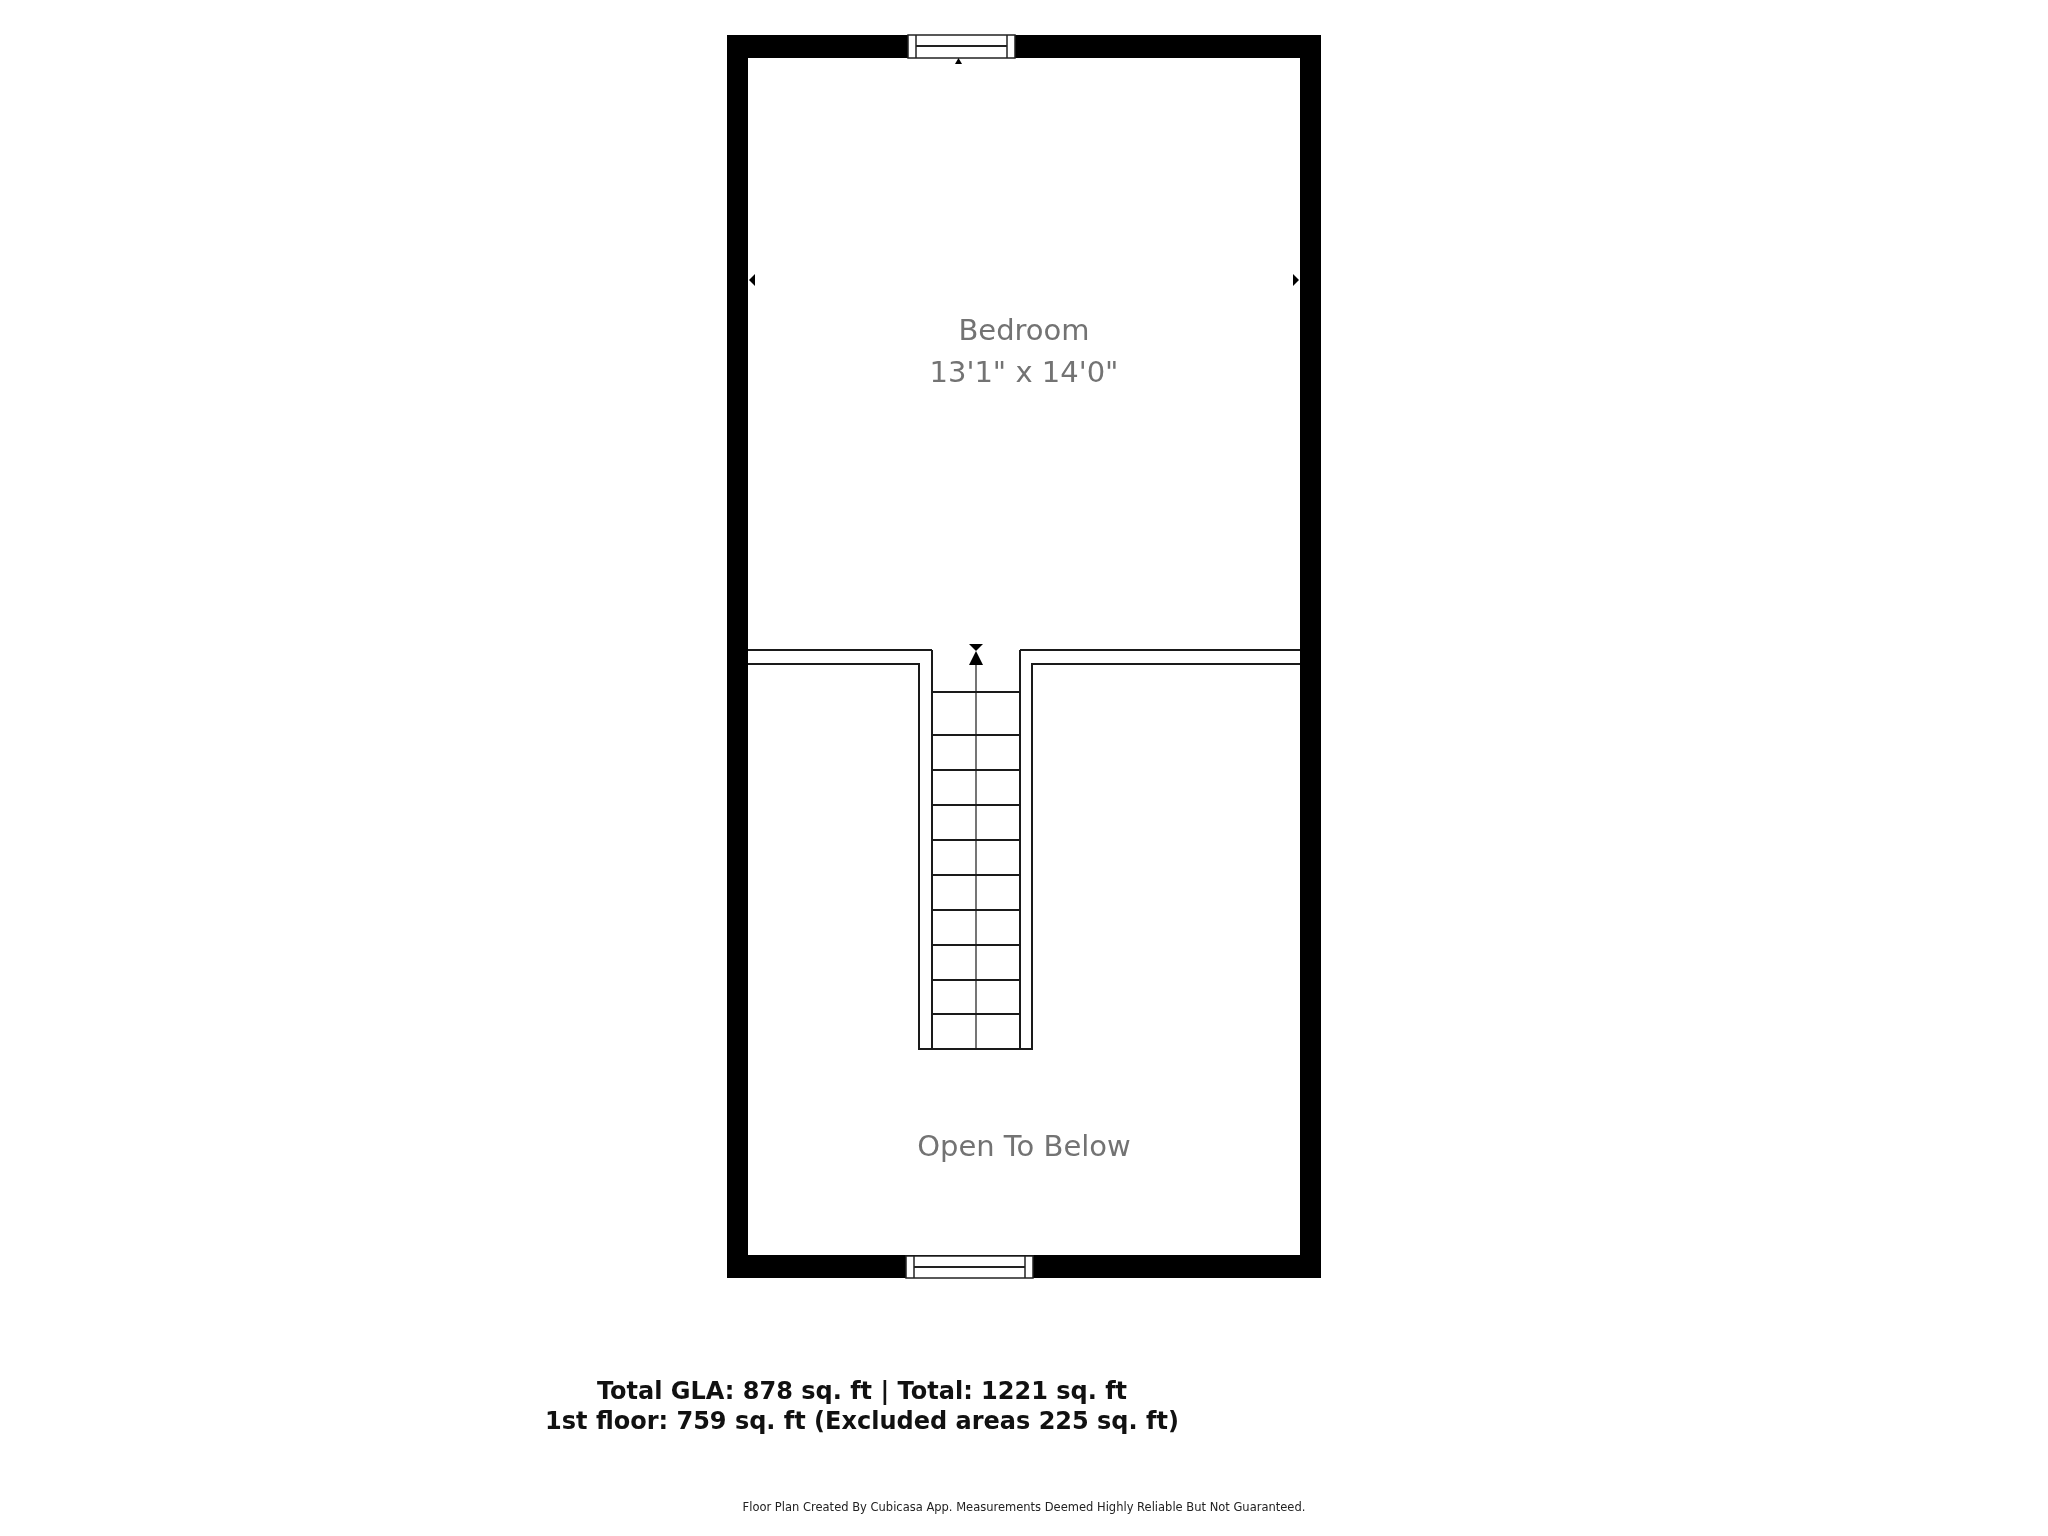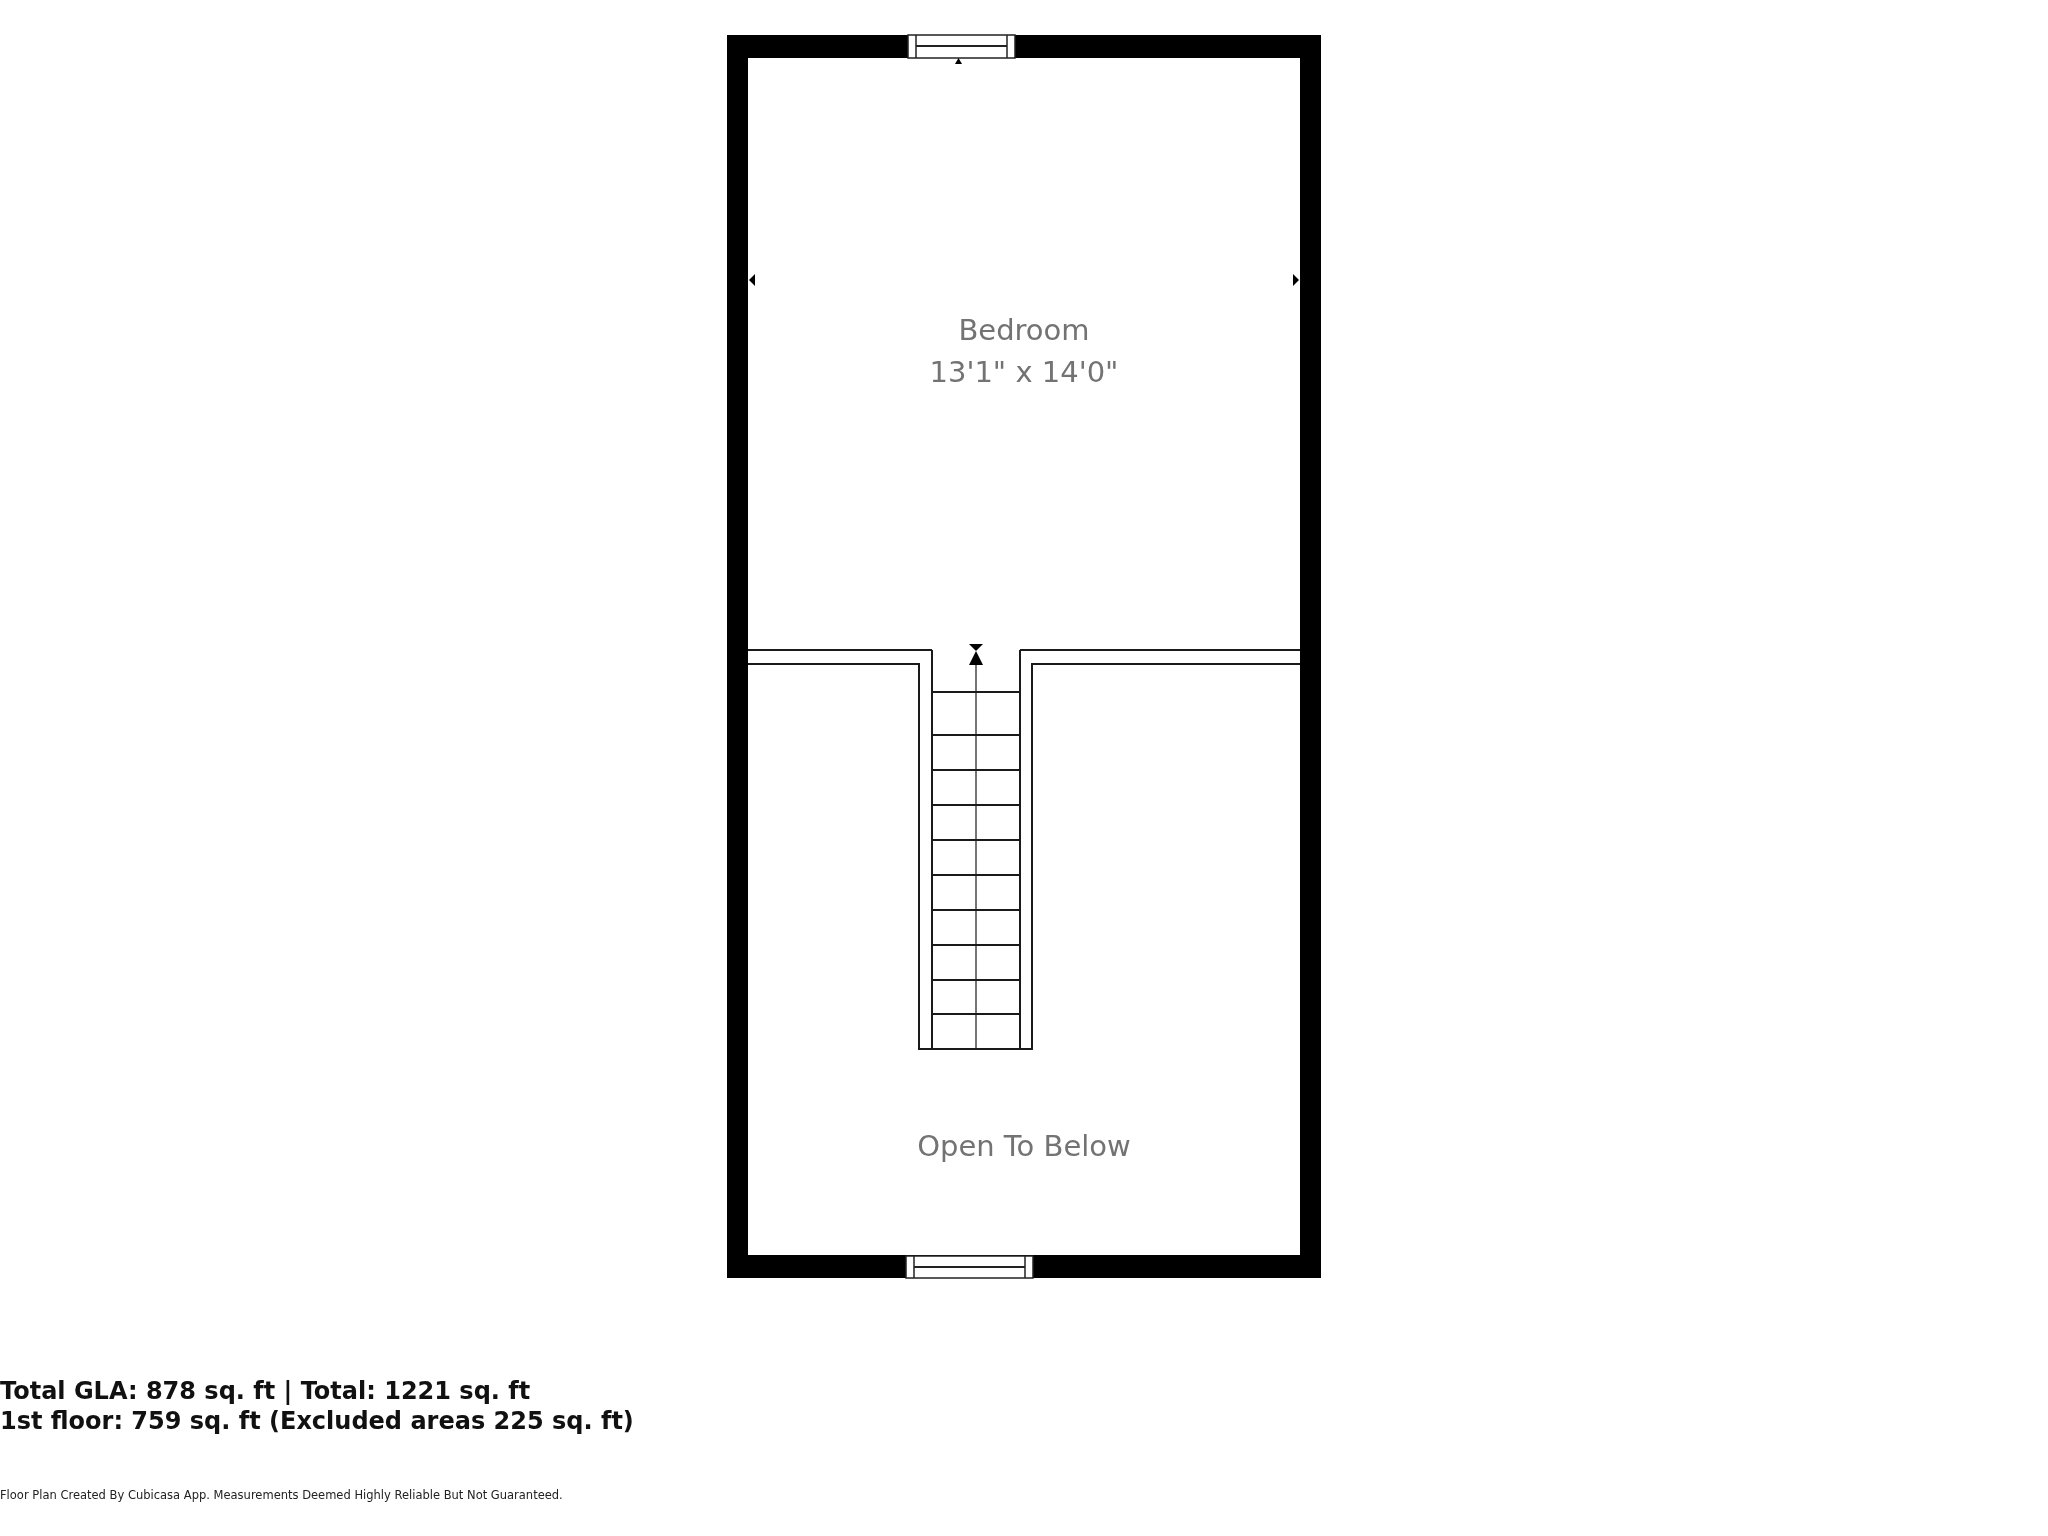--- a/index.html
+++ b/index.html
@@ -1,24 +1,24 @@
 <!DOCTYPE html>
 <html><head>
 <meta charset="utf-8">
 <style>
   html, body { margin:0; padding:0; background:#ffffff; }
   body { width:2048px; height:1536px; position:relative; overflow:hidden; font-family:"DejaVu Sans", "Liberation Sans", sans-serif; color:#111; }
   #plan { position:absolute; left:0; top:0; width:2048px; height:1536px; }
   .label { position:absolute; text-align:center; white-space:nowrap; color:#737373; }
   .room-name { font-size:29px; }
   .room-dim { font-size:29px; }
-  .summary { position:absolute; left:0; width:1724px; text-align:left; color:#111; }
+  .summary { position:absolute; left:0; width:1724px; text-align:center; color:#111; }
   .summary .bold { font-weight:bold; font-size:24px; }
   .summary .line { font-size:24px;font-weight:bold; }
-  .footer { position:absolute; left:0; width:2048px; text-align:left; font-size:11.5px; color:#222; }
+  .footer { position:absolute; left:0; width:2048px; text-align:center; font-size:11.5px; color:#222;margin-top:12px; }
 </style>
 </head>
 <body>
 
 <svg id="plan" viewBox="0 0 2048 1536" xmlns="http://www.w3.org/2000/svg">
 
   <g>
     <path d="M727 35 H1321 V1278 H727 Z M748 58 V1255 H1300 V58 Z" fill="#000" fill-rule="evenodd"></path>
   </g>
 

